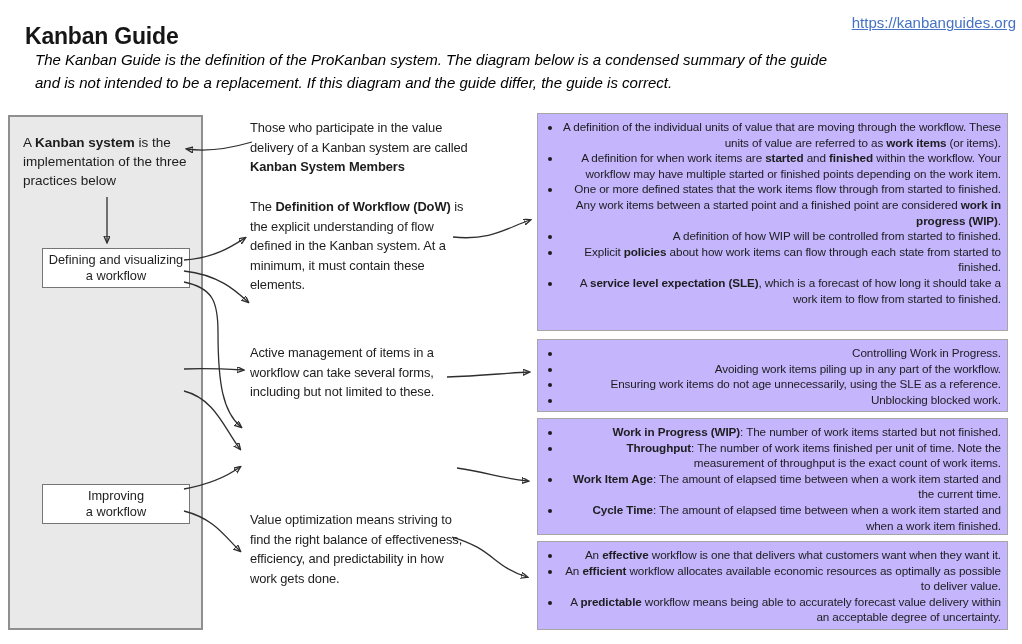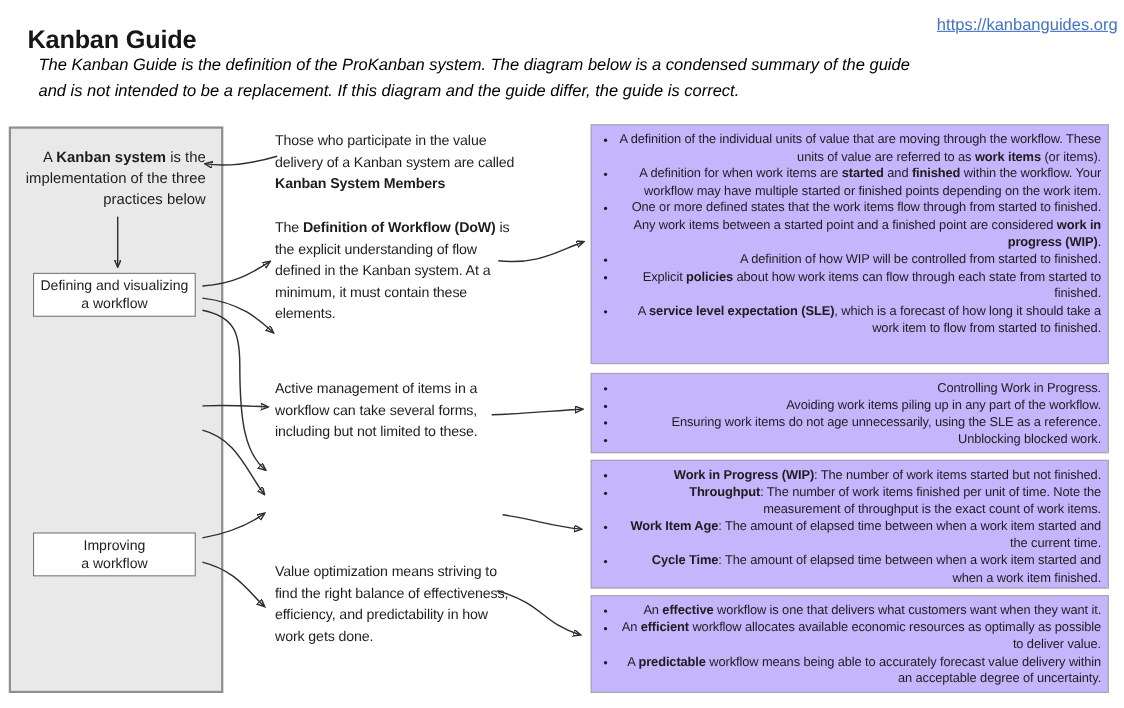--- a/index.html
+++ b/index.html
@@ -17,25 +17,25 @@
   }
   .intro {
     position:absolute; left:35px; top:48px; font-style:italic;
     font-size:15px; line-height:23px; color:#000000; white-space:pre-line;
   }
   .panel {
     position:absolute; left:8px; top:115px; width:195px; height:515px;
     background:#e9e9e9; border:2px solid #8f8f8f; box-sizing:border-box; z-index:1;
   }
   .panel-heading {
-    position:absolute; left:13px; top:16px; width:164px; text-align:right;
+    position:absolute; left:13px; top:16px; width:164px; text-align:left;
     font-size:13.5px; line-height:19px; color:#1d1d1d;
   }
   .pbox {
-    position:absolute; left:20px; width:148px; height:40px;
+    position:absolute; left:32px; width:148px; height:40px;
     background:#ffffff; border:1px solid #757575; box-sizing:border-box;
     display:flex; align-items:center; justify-content:center; text-align:center;
     font-size:12.8px; line-height:16.5px; white-space:pre-line; color:#1d1d1d;
   }
   .pbox1 { top:131px; } .pbox2 { top:245px; } .pbox3 { top:367px; }
   .para {
     position:absolute; left:250px; width:218px;
     font-size:12.9px; line-height:19.5px; color:#1d1d1d; letter-spacing:-0.1px;
   }
   .p1 { top:118px; } .p2 { top:186px;margin-top:11px; } .p3 { top:292px; }

